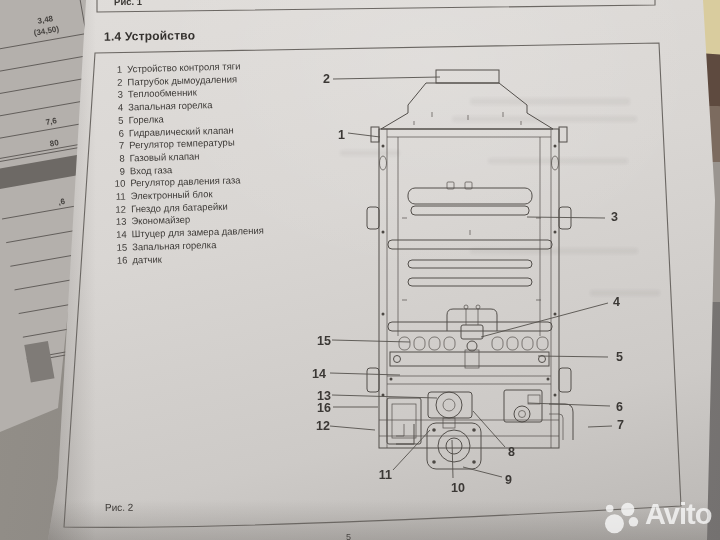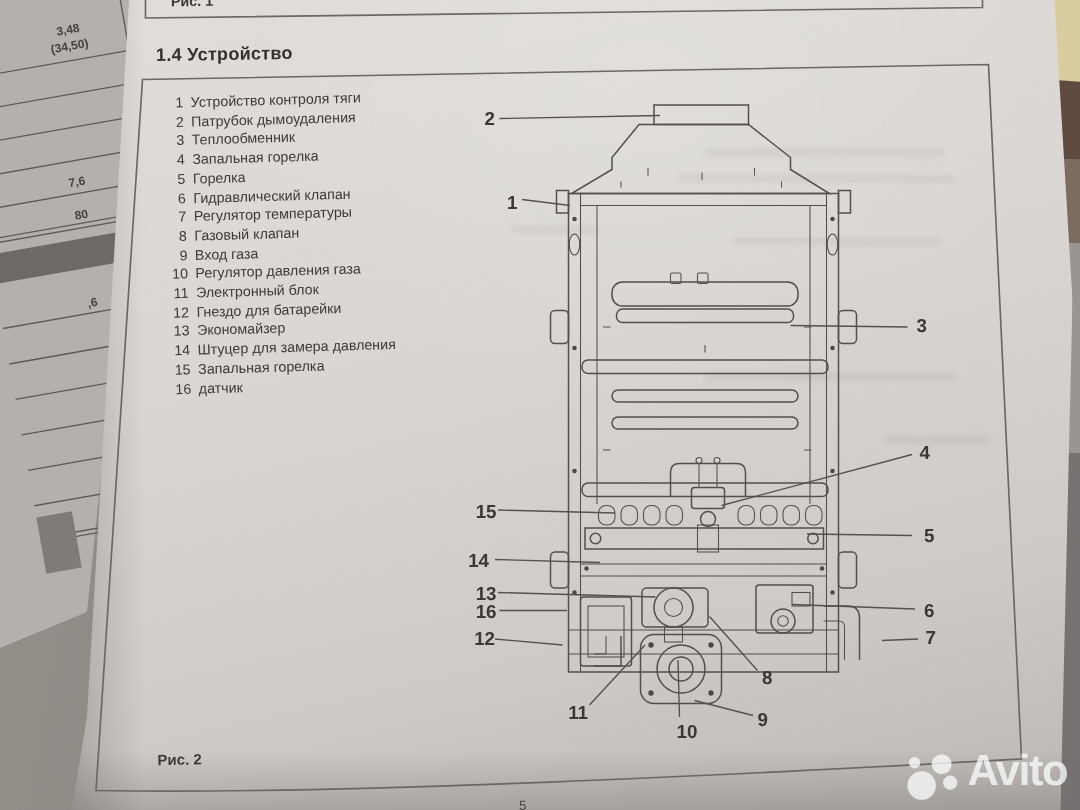--- a/index.html
+++ b/index.html
@@ -35,21 +35,21 @@
   
   .ghost{background:#3c3936;opacity:.05;border-radius:3px;filter:blur(1.5px);}
 
   
   #page-art{inset:0;}
   #page-art path{stroke:#6b6763;stroke-width:1.1;fill:none;}
 
   .fig1{left:114px;top:-4px;font-size:9.5px;font-weight:bold;color:#3c3936;transform:rotate(-0.8deg);}
   .heading{left:104px;top:29px;font-size:12px;font-weight:bold;color:#34312e;
            letter-spacing:.2px;transform:rotate(-0.9deg);}
-  .fig2{left:87px;top:502px;font-size:10px;font-weight:bold;color:#3c3936;transform:rotate(-1deg);padding-left:18px;}
+  .fig2{left:87px;top:502px;font-size:10px;font-weight:normal;color:#3c3936;transform:rotate(-1deg);padding-left:18px;}
   .pageno{left:346px;top:532px;font-size:9px;color:#4a4744;}
 
   
   .parts{left:106px;top:64px;width:210px;transform:rotate(-1.6deg);transform-origin:top left;
          color:#3d3a37;font-size:9.5px;line-height:12.7px;}
   .parts .row{display:flex;}
   .parts .num{width:16px;text-align:right;margin-right:5px;flex:none;}
 
   
   #heater{left:300px;top:55px;width:392px;height:455px;}

